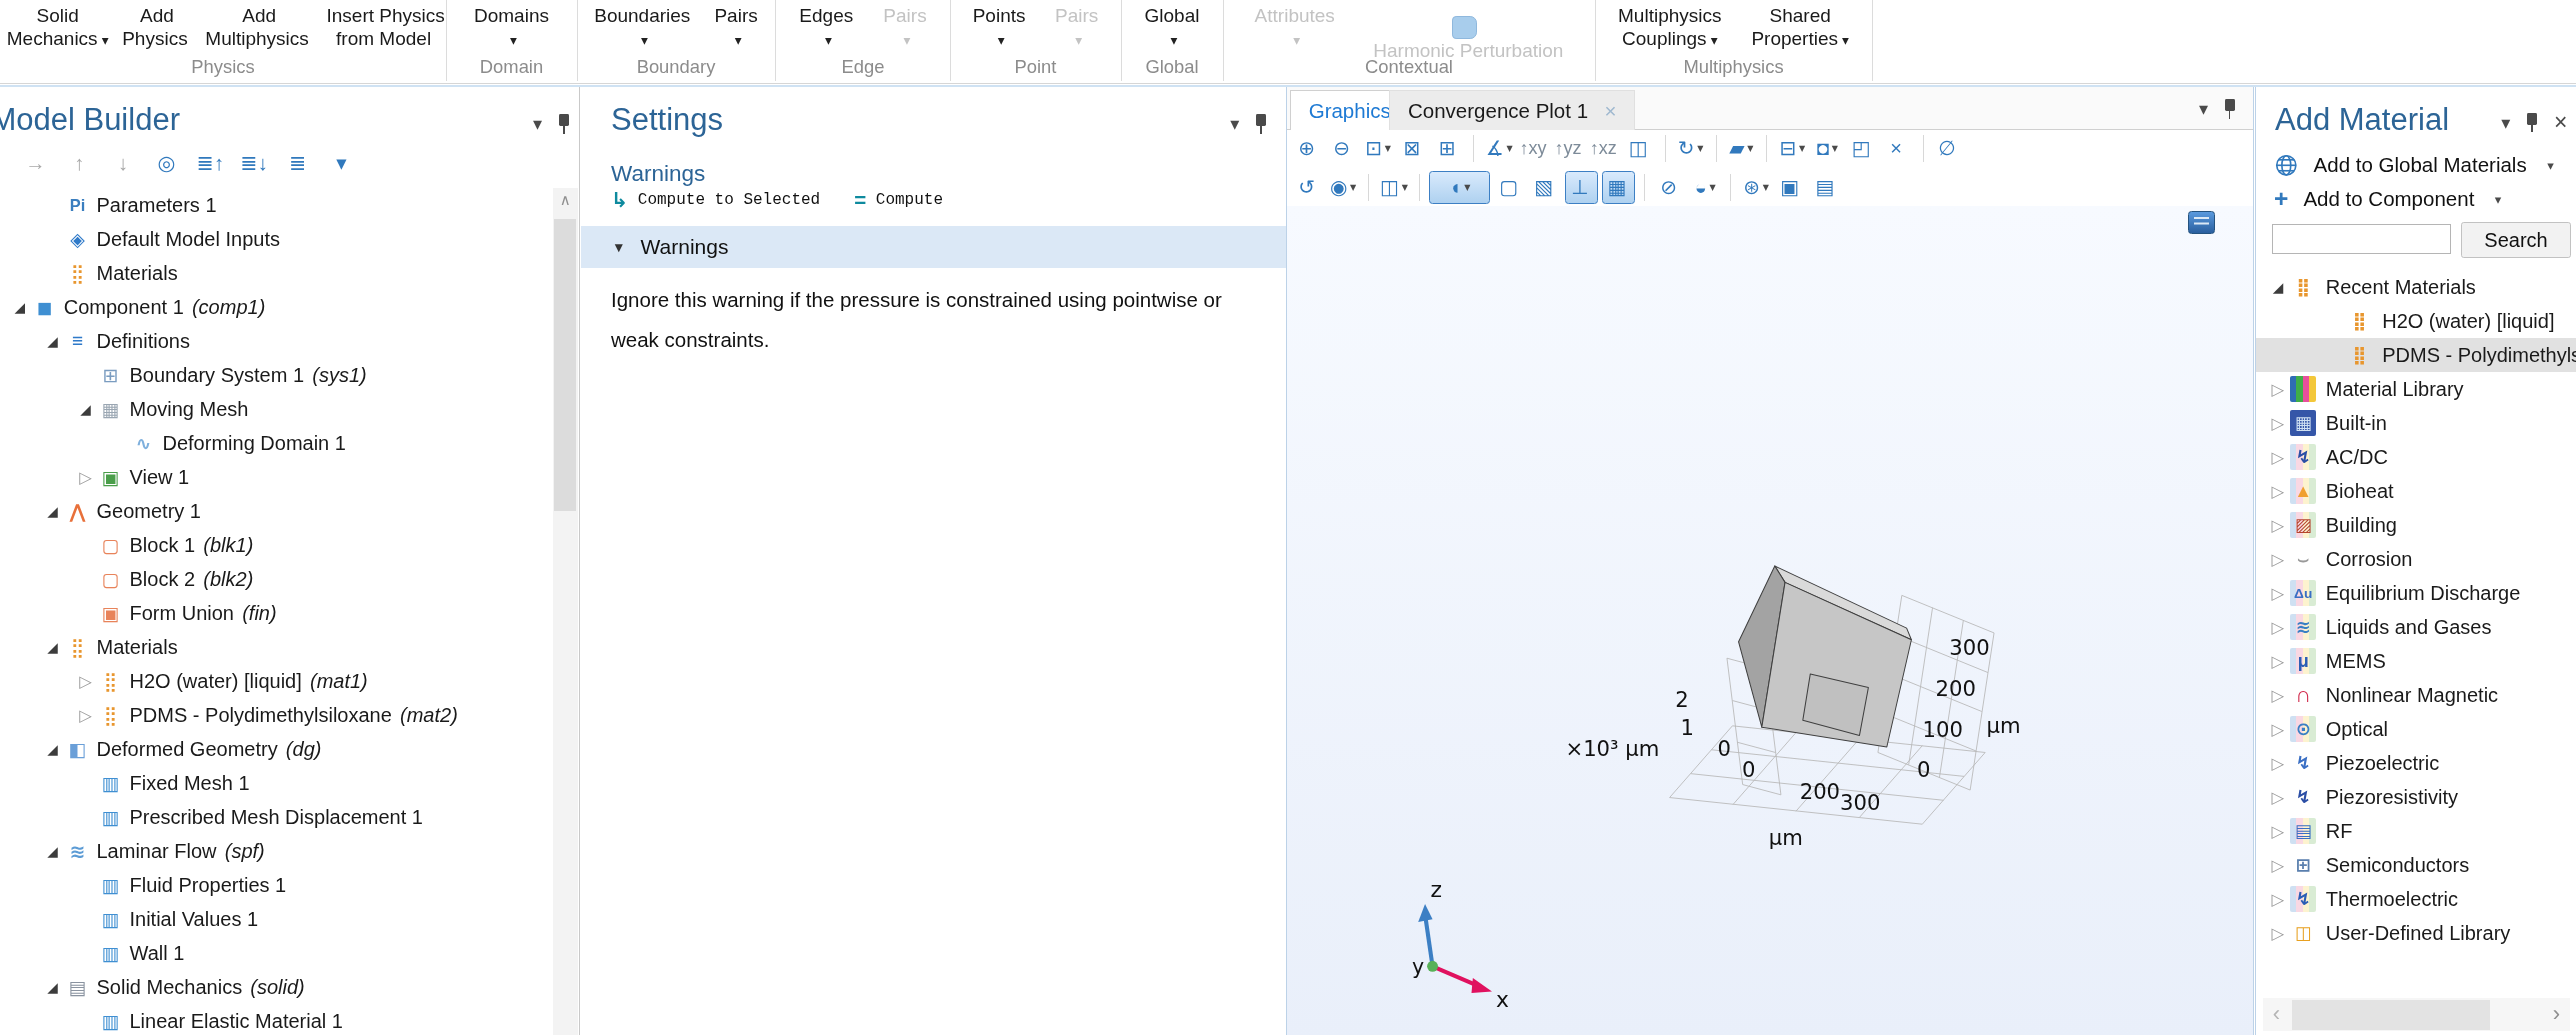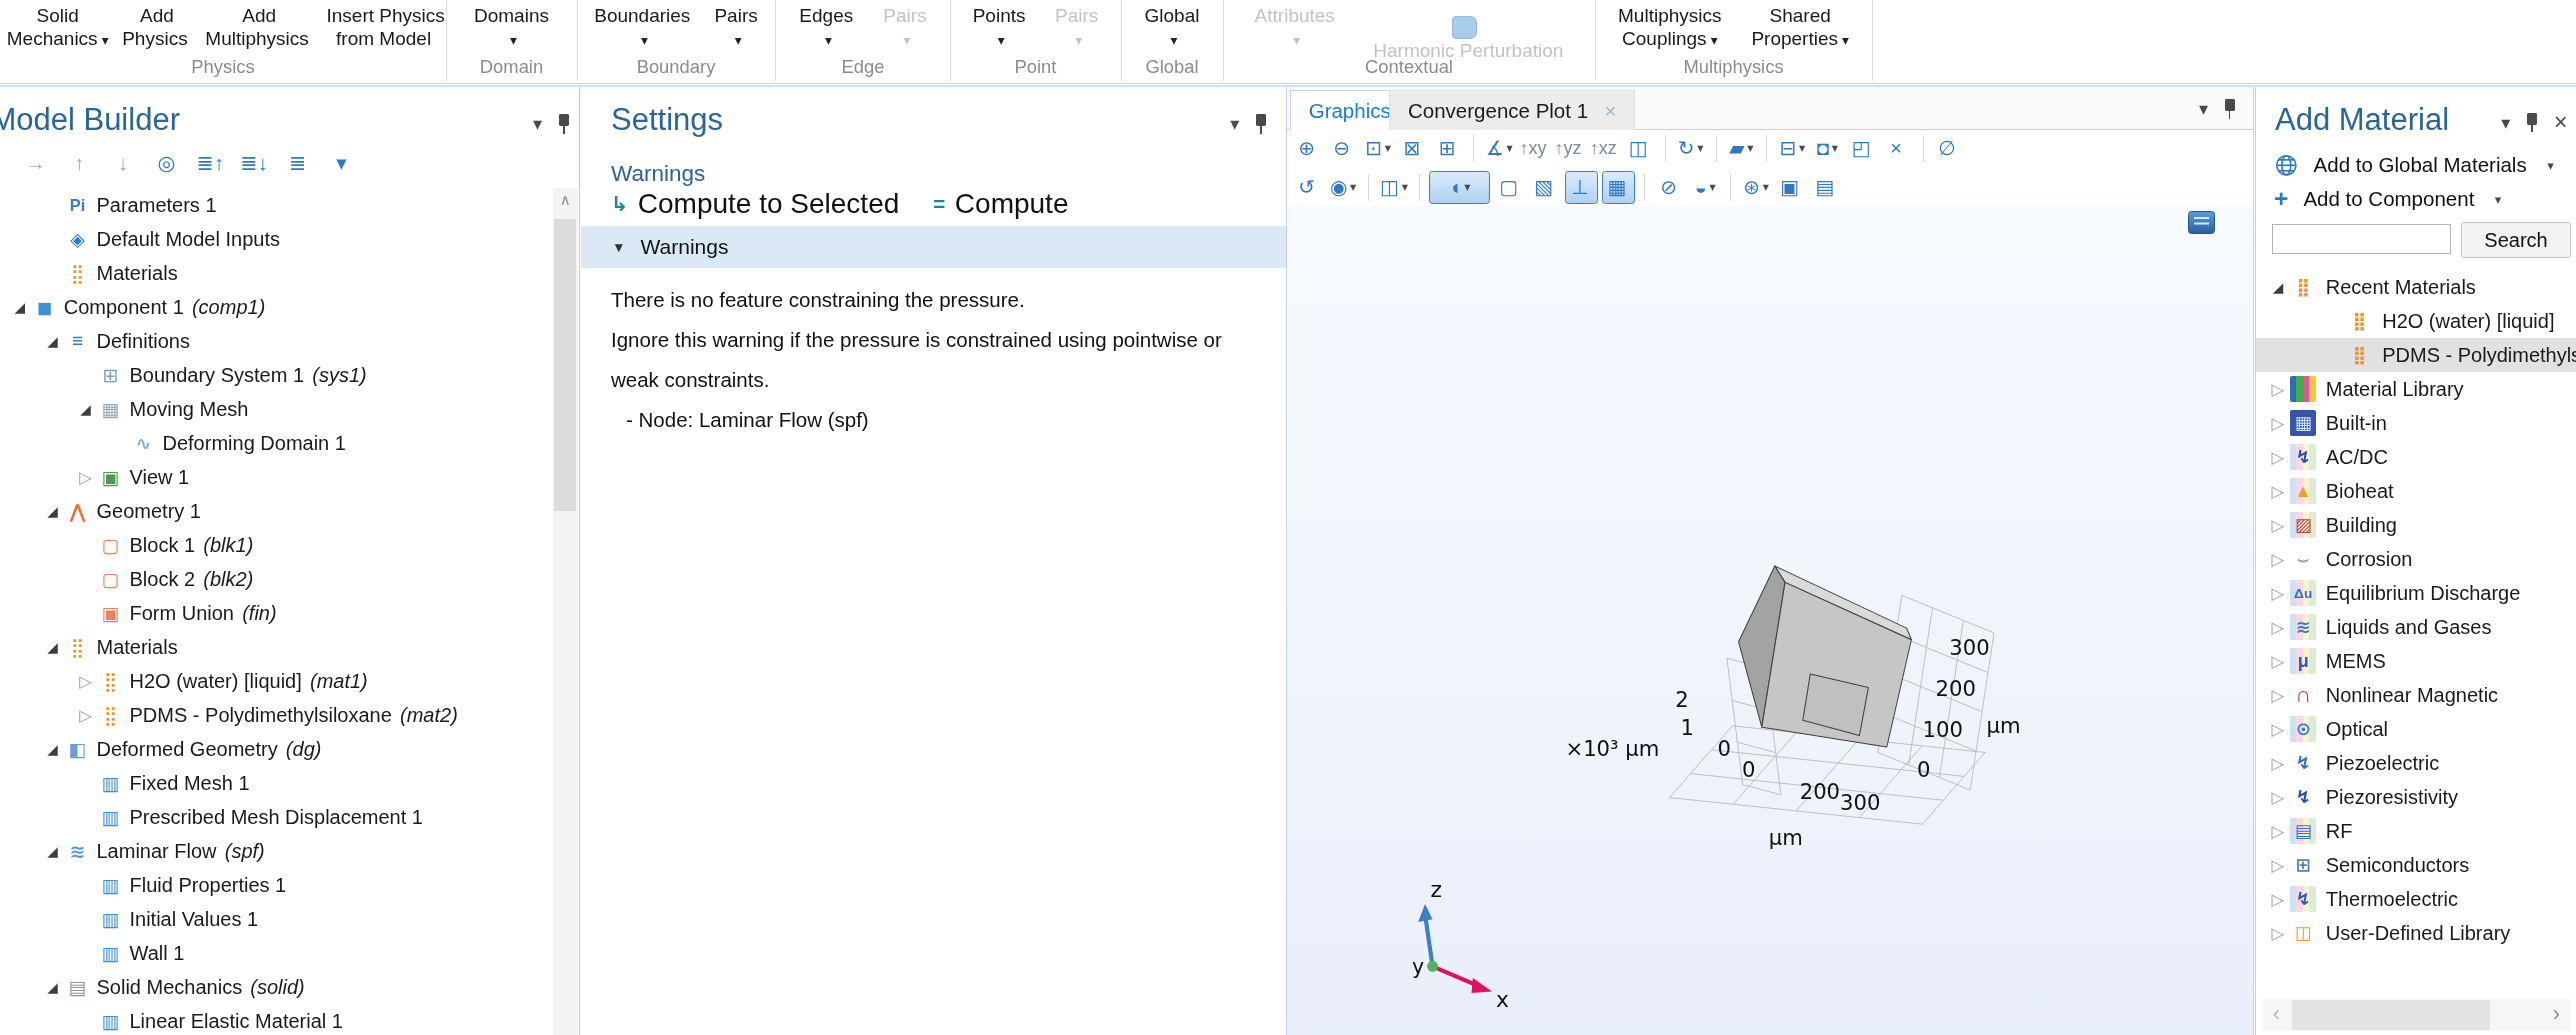--- a/index.html
+++ b/index.html
@@ -64,21 +64,21 @@
   #mb-scroll .sarrow{position:absolute;left:0;top:0;width:24.6px;height:24.6px;color:#8f8f8f;font-size:15px;text-align:center;line-height:24.6px;}
   #mb-scroll .sthumb{position:absolute;left:1.4px;top:31px;width:22px;height:292px;background:#dcdcdc;}
 
   
   #settings .phead{position:absolute;left:30px;top:15px;}
   #settings .phicons{right:18px;top:26px;}
   #set-sub{position:absolute;left:30px;top:74px;font-size:22.5px;color:#2c6496;}
   #set-toolbar{position:absolute;left:30px;top:101px;display:flex;gap:34px;align-items:center;}
   .stitem{display:flex;align-items:center;gap:9.6px;}
   .stitem .sg{font-size:20.5px;font-weight:bold;color:#0e8a9e;}
-  .stitem .sl{font-size:28px;color:#111;}
+  .stitem .sl{font-size:16px;color:#111;font-family:Liberation Mono, monospace;}
   #set-section{position:absolute;left:0;top:139px;width:705px;height:42px;background:#dbe8f6;display:flex;align-items:center;}
   #set-section .sarr{font-size:13.7px;color:#333;margin:0 15px 0 31px;}
   #set-section .stxt{font-size:21px;color:#111;}
   #set-warn{position:absolute;left:30px;top:193px;width:649px;font-size:20.5px;line-height:40px;color:#111;}
   .wline[data-ind="true"]{padding-left:15px;}
 
   
   #gtabbar{position:absolute;left:0;top:0;width:966px;height:42px;background:#fafafa;border-bottom:0.7px solid #d0d0d0;}
   .gtab{position:absolute;top:3.4px;height:39px;display:flex;align-items:center;padding:0 18px;font-size:20.5px;}
   #gtab0{left:2.7px;background:#fff;border:0.7px solid #d0d0d0;border-bottom:none;color:#1e7ad4;}
@@ -446,23 +446,21 @@
             <span class="sg">=</span>
             <span class="sl">Compute</span>
           </span>
         </div>
       <div id="set-section">
         <span class="sarr">▼</span>
         <span class="stxt">Warnings</span>
       </div>
       <div id="set-warn">
 
-      <div class="wline">There is no feature constraining the pressure.</div>
           <div class="wline">Ignore this warning if the pressure is constrained using pointwise or weak constraints.</div>
-          <div class="wline" data-ind="true">- Node: Laminar Flow (spf)</div>
         </div>
     </div>
 
     <div class="panel" id="graphics">
       <div id="gtabbar">
         <div class="gtab" id="gtab0">
             <span>Graphics</span>
           </div>
         <div class="gtab" id="gtab1">
             <span>Convergence Plot 1</span>

